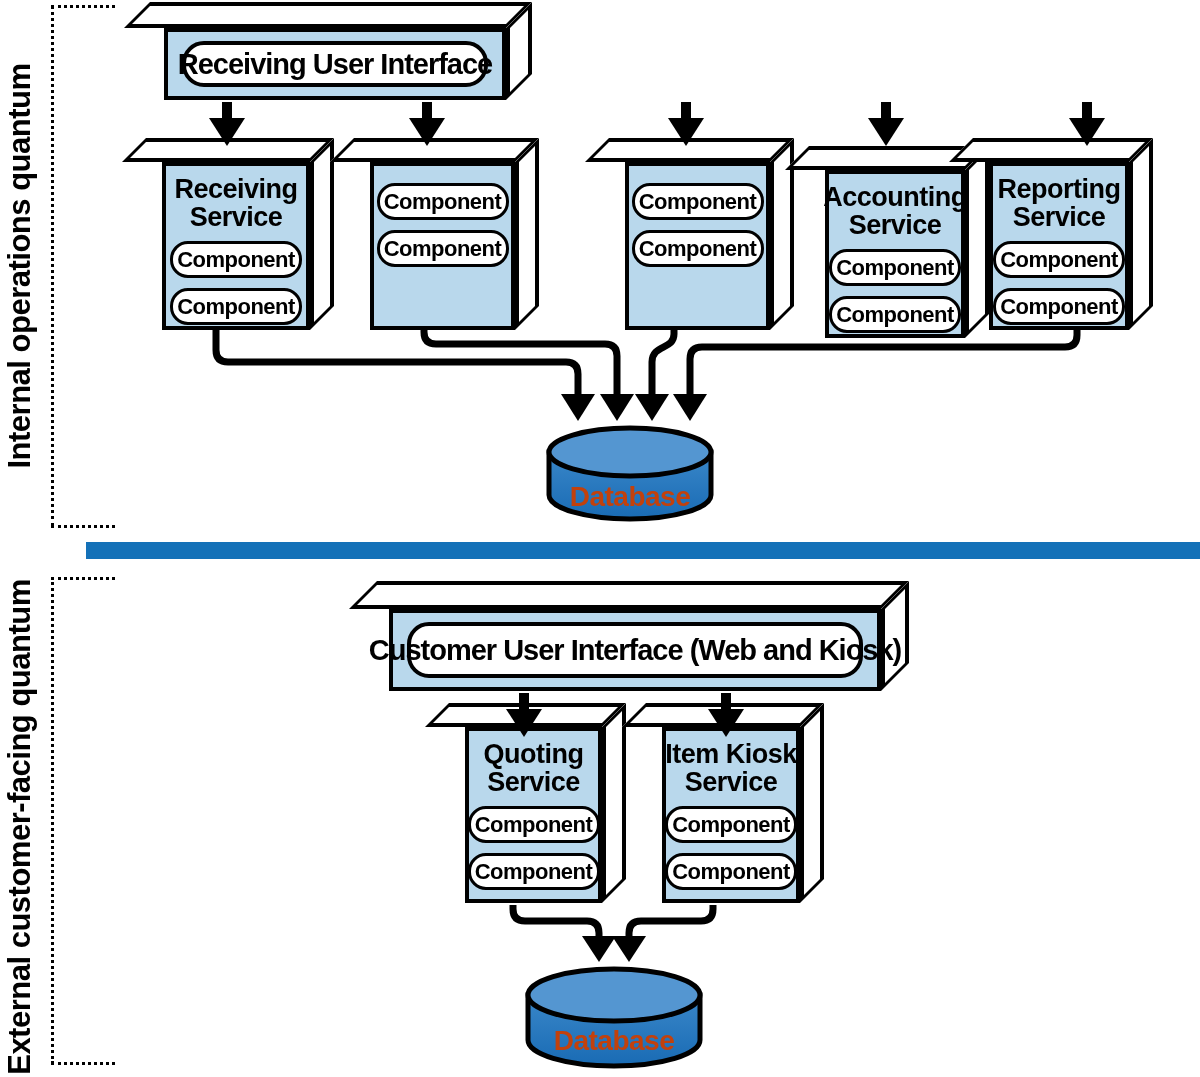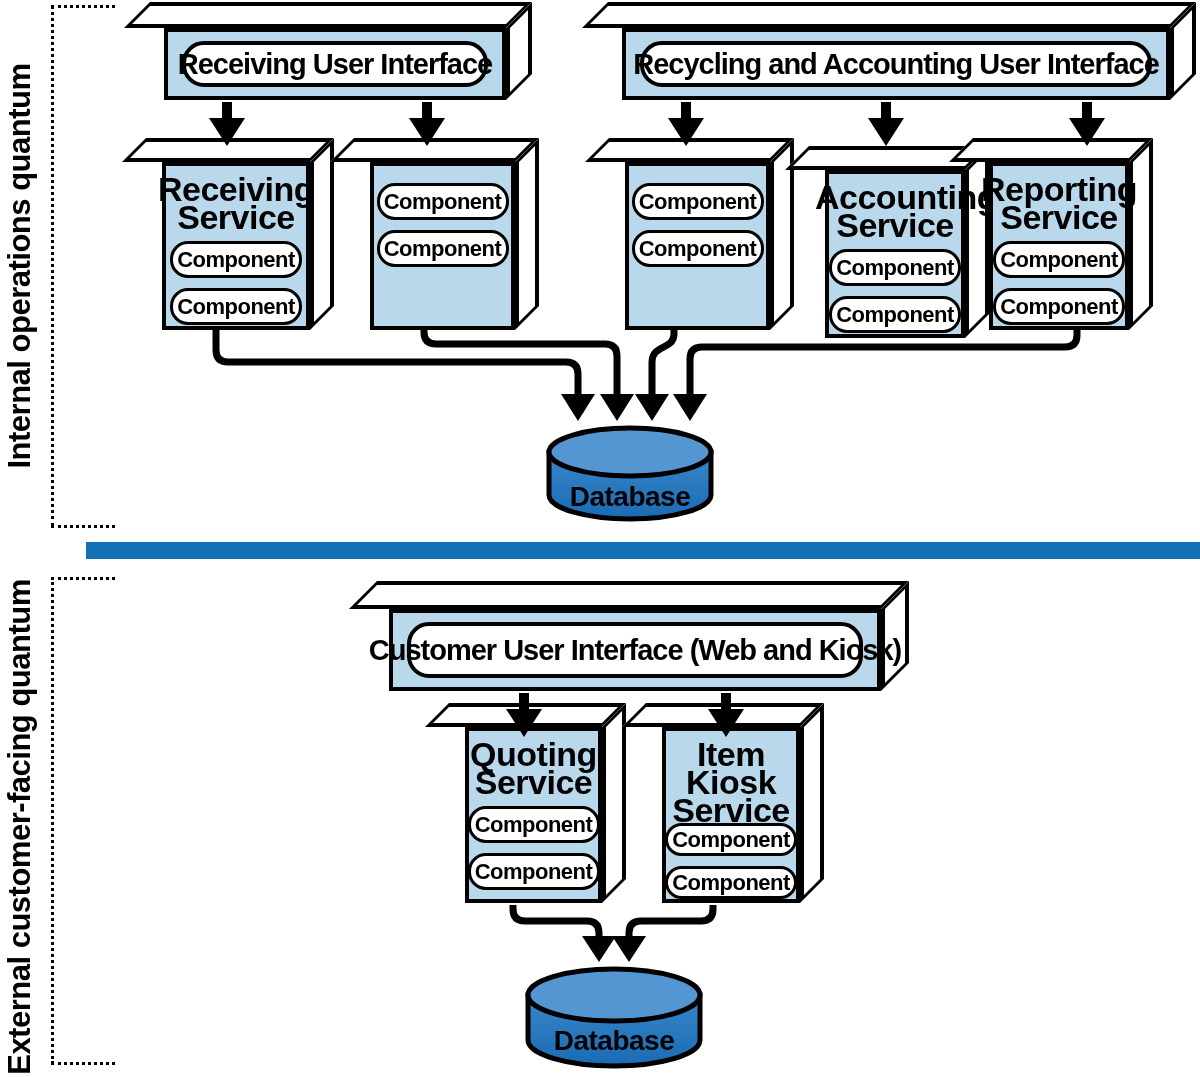--- a/index.html
+++ b/index.html
@@ -24,31 +24,31 @@
   .face-front{position:absolute;inset:0;background:var(--box-fill);
             border:4px solid #000;box-sizing:border-box;margin-left:40px;}
 
   
   .ui-pill{position:absolute;inset:9px 14px;background:#fff;border:4px solid #000;
            border-radius:22px;display:flex;align-items:center;justify-content:center;}
   .ui-pill span{font-weight:bold;font-size:29px;letter-spacing:-1px;color:#000;white-space:nowrap;}
 
   
   .svc .face-front{display:flex;flex-direction:column;align-items:center;padding-top:7px;}
-  .svc-title{font-weight:bold;font-size:34px;line-height:28px;letter-spacing:-0.5px;
+  .svc-title{font-weight:bold;font-size:27px;line-height:28px;letter-spacing:-0.5px;
              text-align:center;color:#000;width:160px;min-height:56px;margin-top:2px;}
   .comp-pill{width:132px;height:37px;margin-top:10px;background:#fff;border:3px solid #000;
              border-radius:18px;box-sizing:border-box;display:flex;align-items:center;
              justify-content:center;font-weight:bold;font-size:22px;letter-spacing:-0.5px;color:#000;text-align:right;}
 
   .divider{position:absolute;left:86px;top:542px;width:1114px;height:17px;background:var(--divider);}
 
   .lines-svg{position:absolute;left:0;top:0;pointer-events:none;}
 
-  .db-label{position:absolute;color:#000000;font-weight:bold;font-size:28px;
+  .db-label{position:absolute;color:#c2410c;font-weight:bold;font-size:28px;
             letter-spacing:-0.5px;text-align:center;}
 </style>
 </head>
 <body>
 
 <div class="canvas">
 
   <div class="dot-v" style="left:51px;top:5px;height:522px"></div>
   <div class="dot-h" style="left:51px;top:5px;width:64px"></div>
   <div class="dot-h" style="left:51px;top:525px;width:64px"></div>
@@ -62,29 +62,20 @@
   <div class="box3d" style="left:124px;top:28px;width:382px;height:72px;--off:26px">
     <div class="face-top"></div>
     <div class="face-right"></div>
     <div class="face-front">
       <div class="ui-pill">
         <span>Receiving User Interface</span>
       </div>
     </div>
   </div>
 
-  <div class="box3d" style="left:582px;top:28px;width:588px;height:72px;--off:26px">
-    <div class="face-top"></div>
-    <div class="face-right"></div>
-    <div class="face-front">
-      <div class="ui-pill">
-        <span>Recycling and Accounting User Interface</span>
-      </div>
-    </div>
-  </div>
 
   <div class="box3d svc" style="left:122px;top:162px;width:188px;height:168px;--off:24px">
     <div class="face-top"></div>
     <div class="face-right"></div>
     <div class="face-front">
       <div class="svc-title">Receiving Service</div>
       <div class="comp-pill">Component</div>
       <div class="comp-pill">Component</div>
     </div>
   </div>

